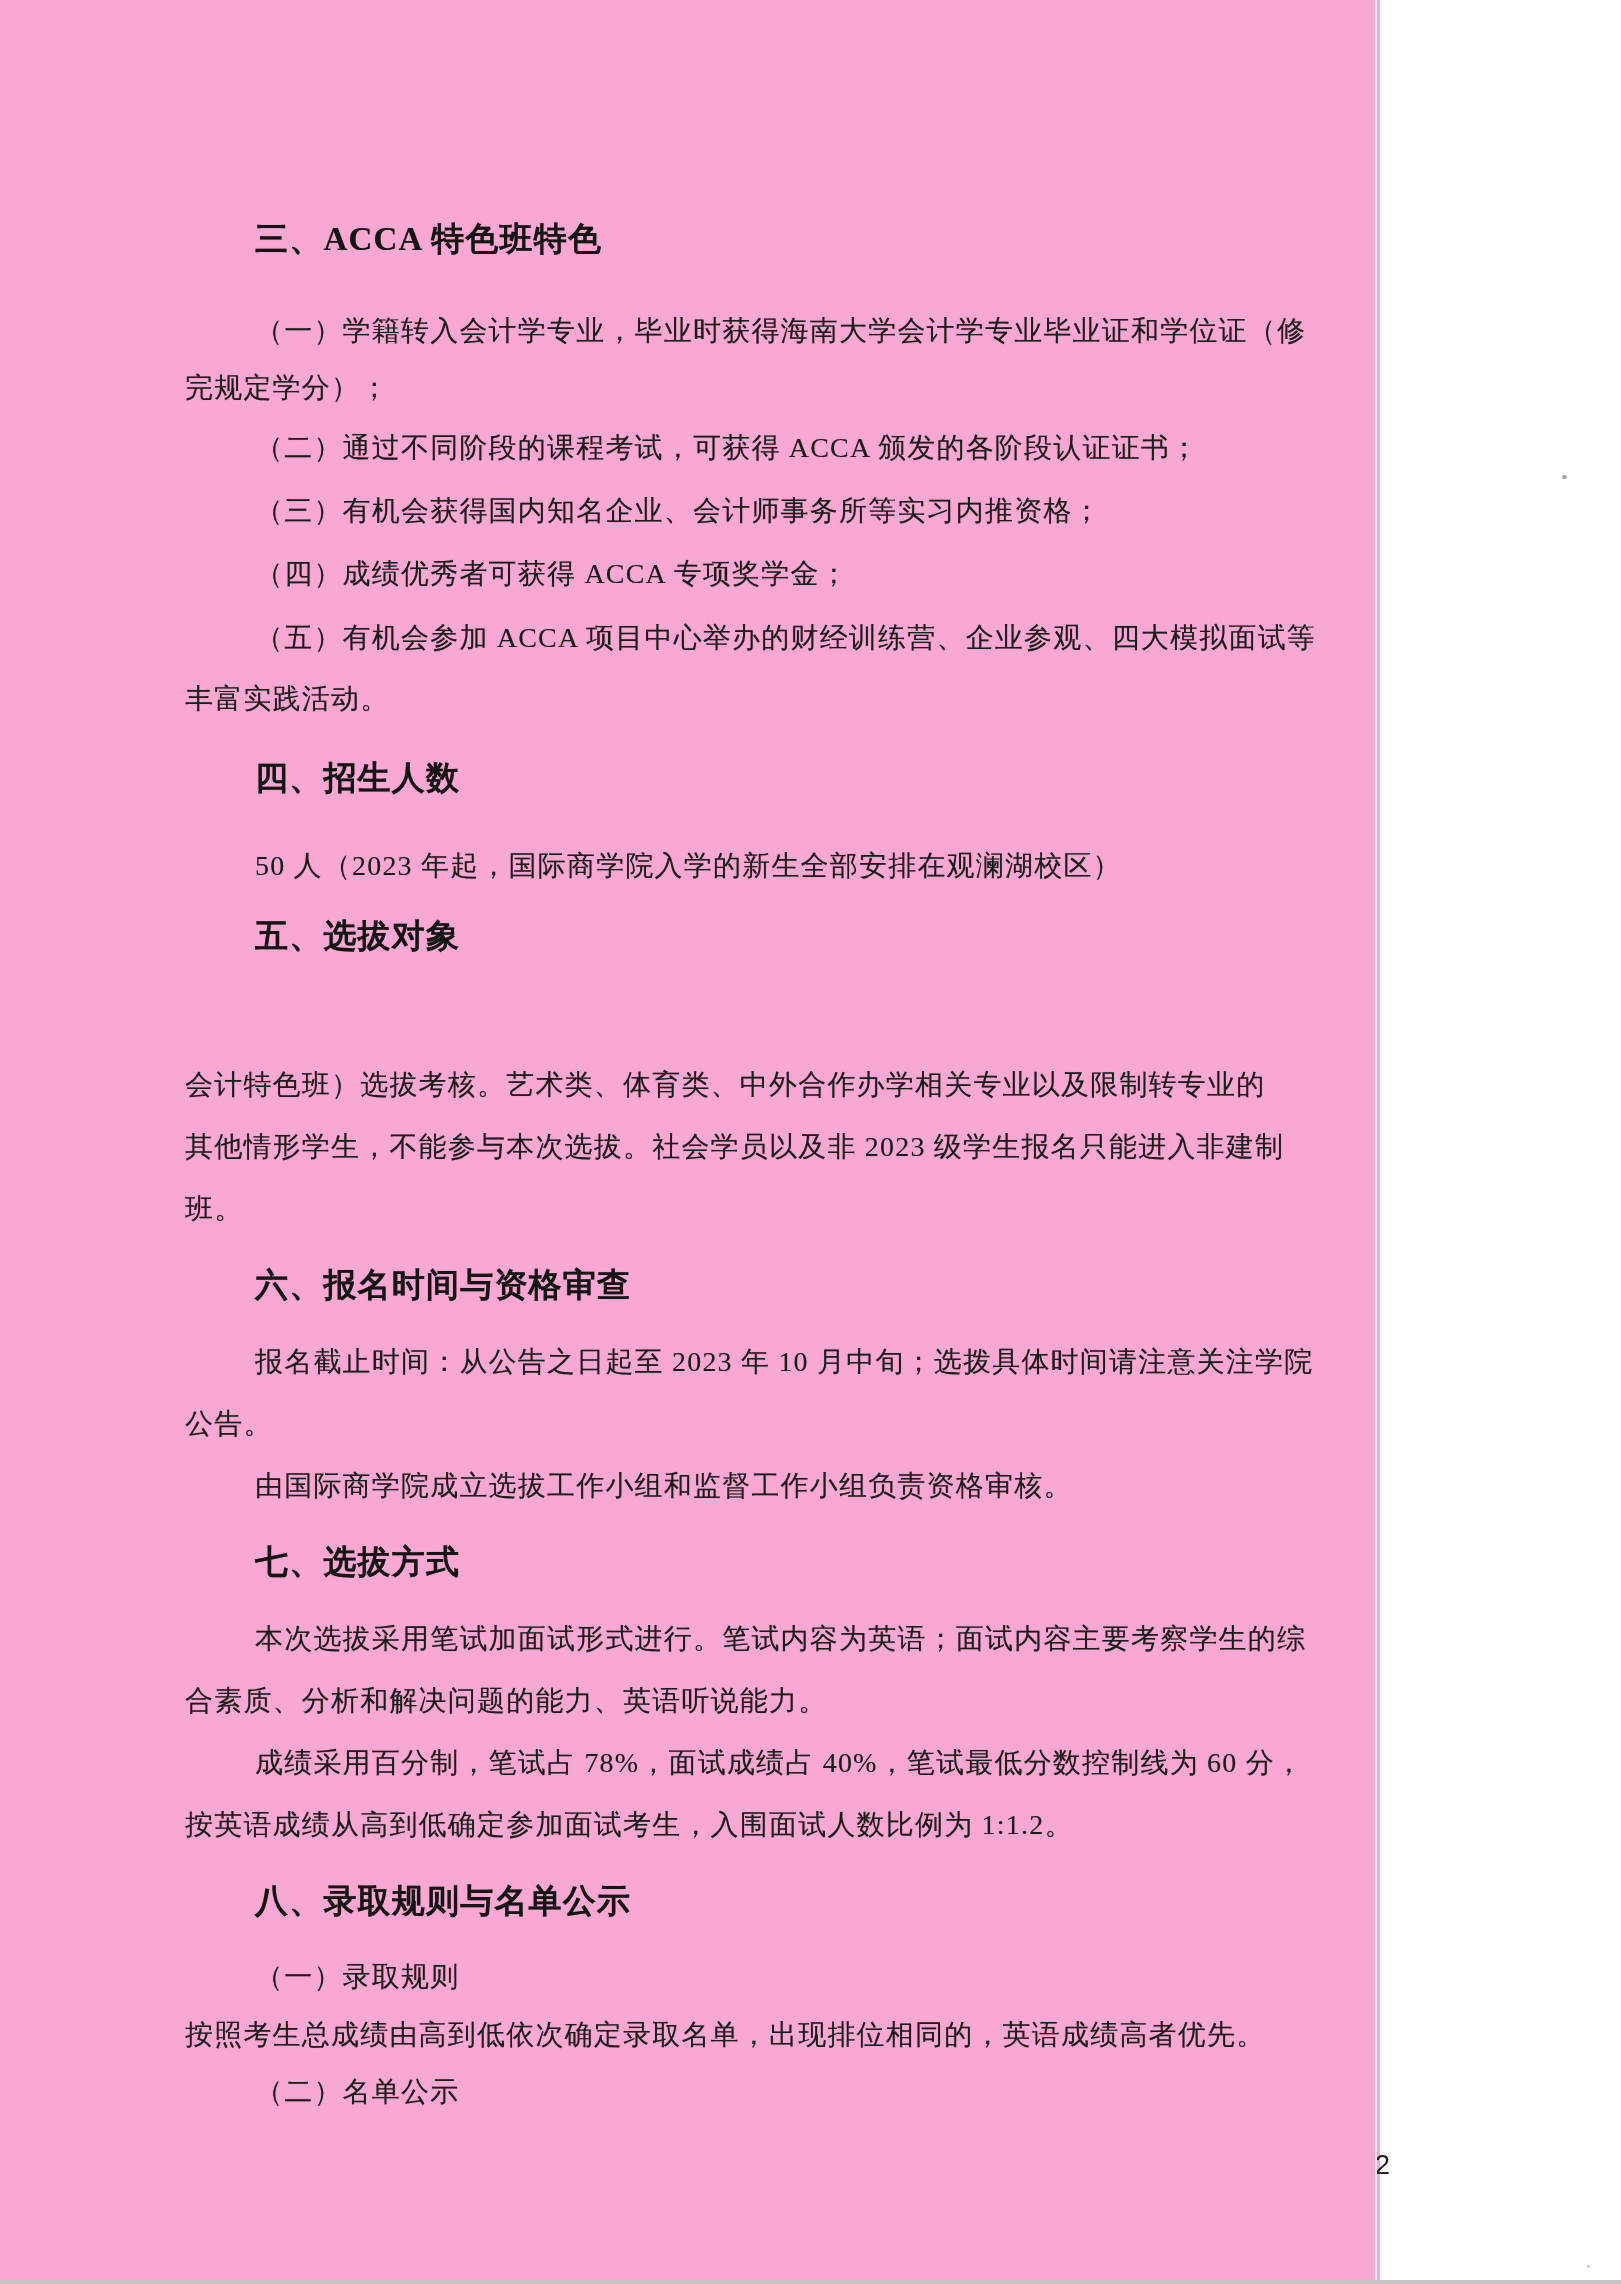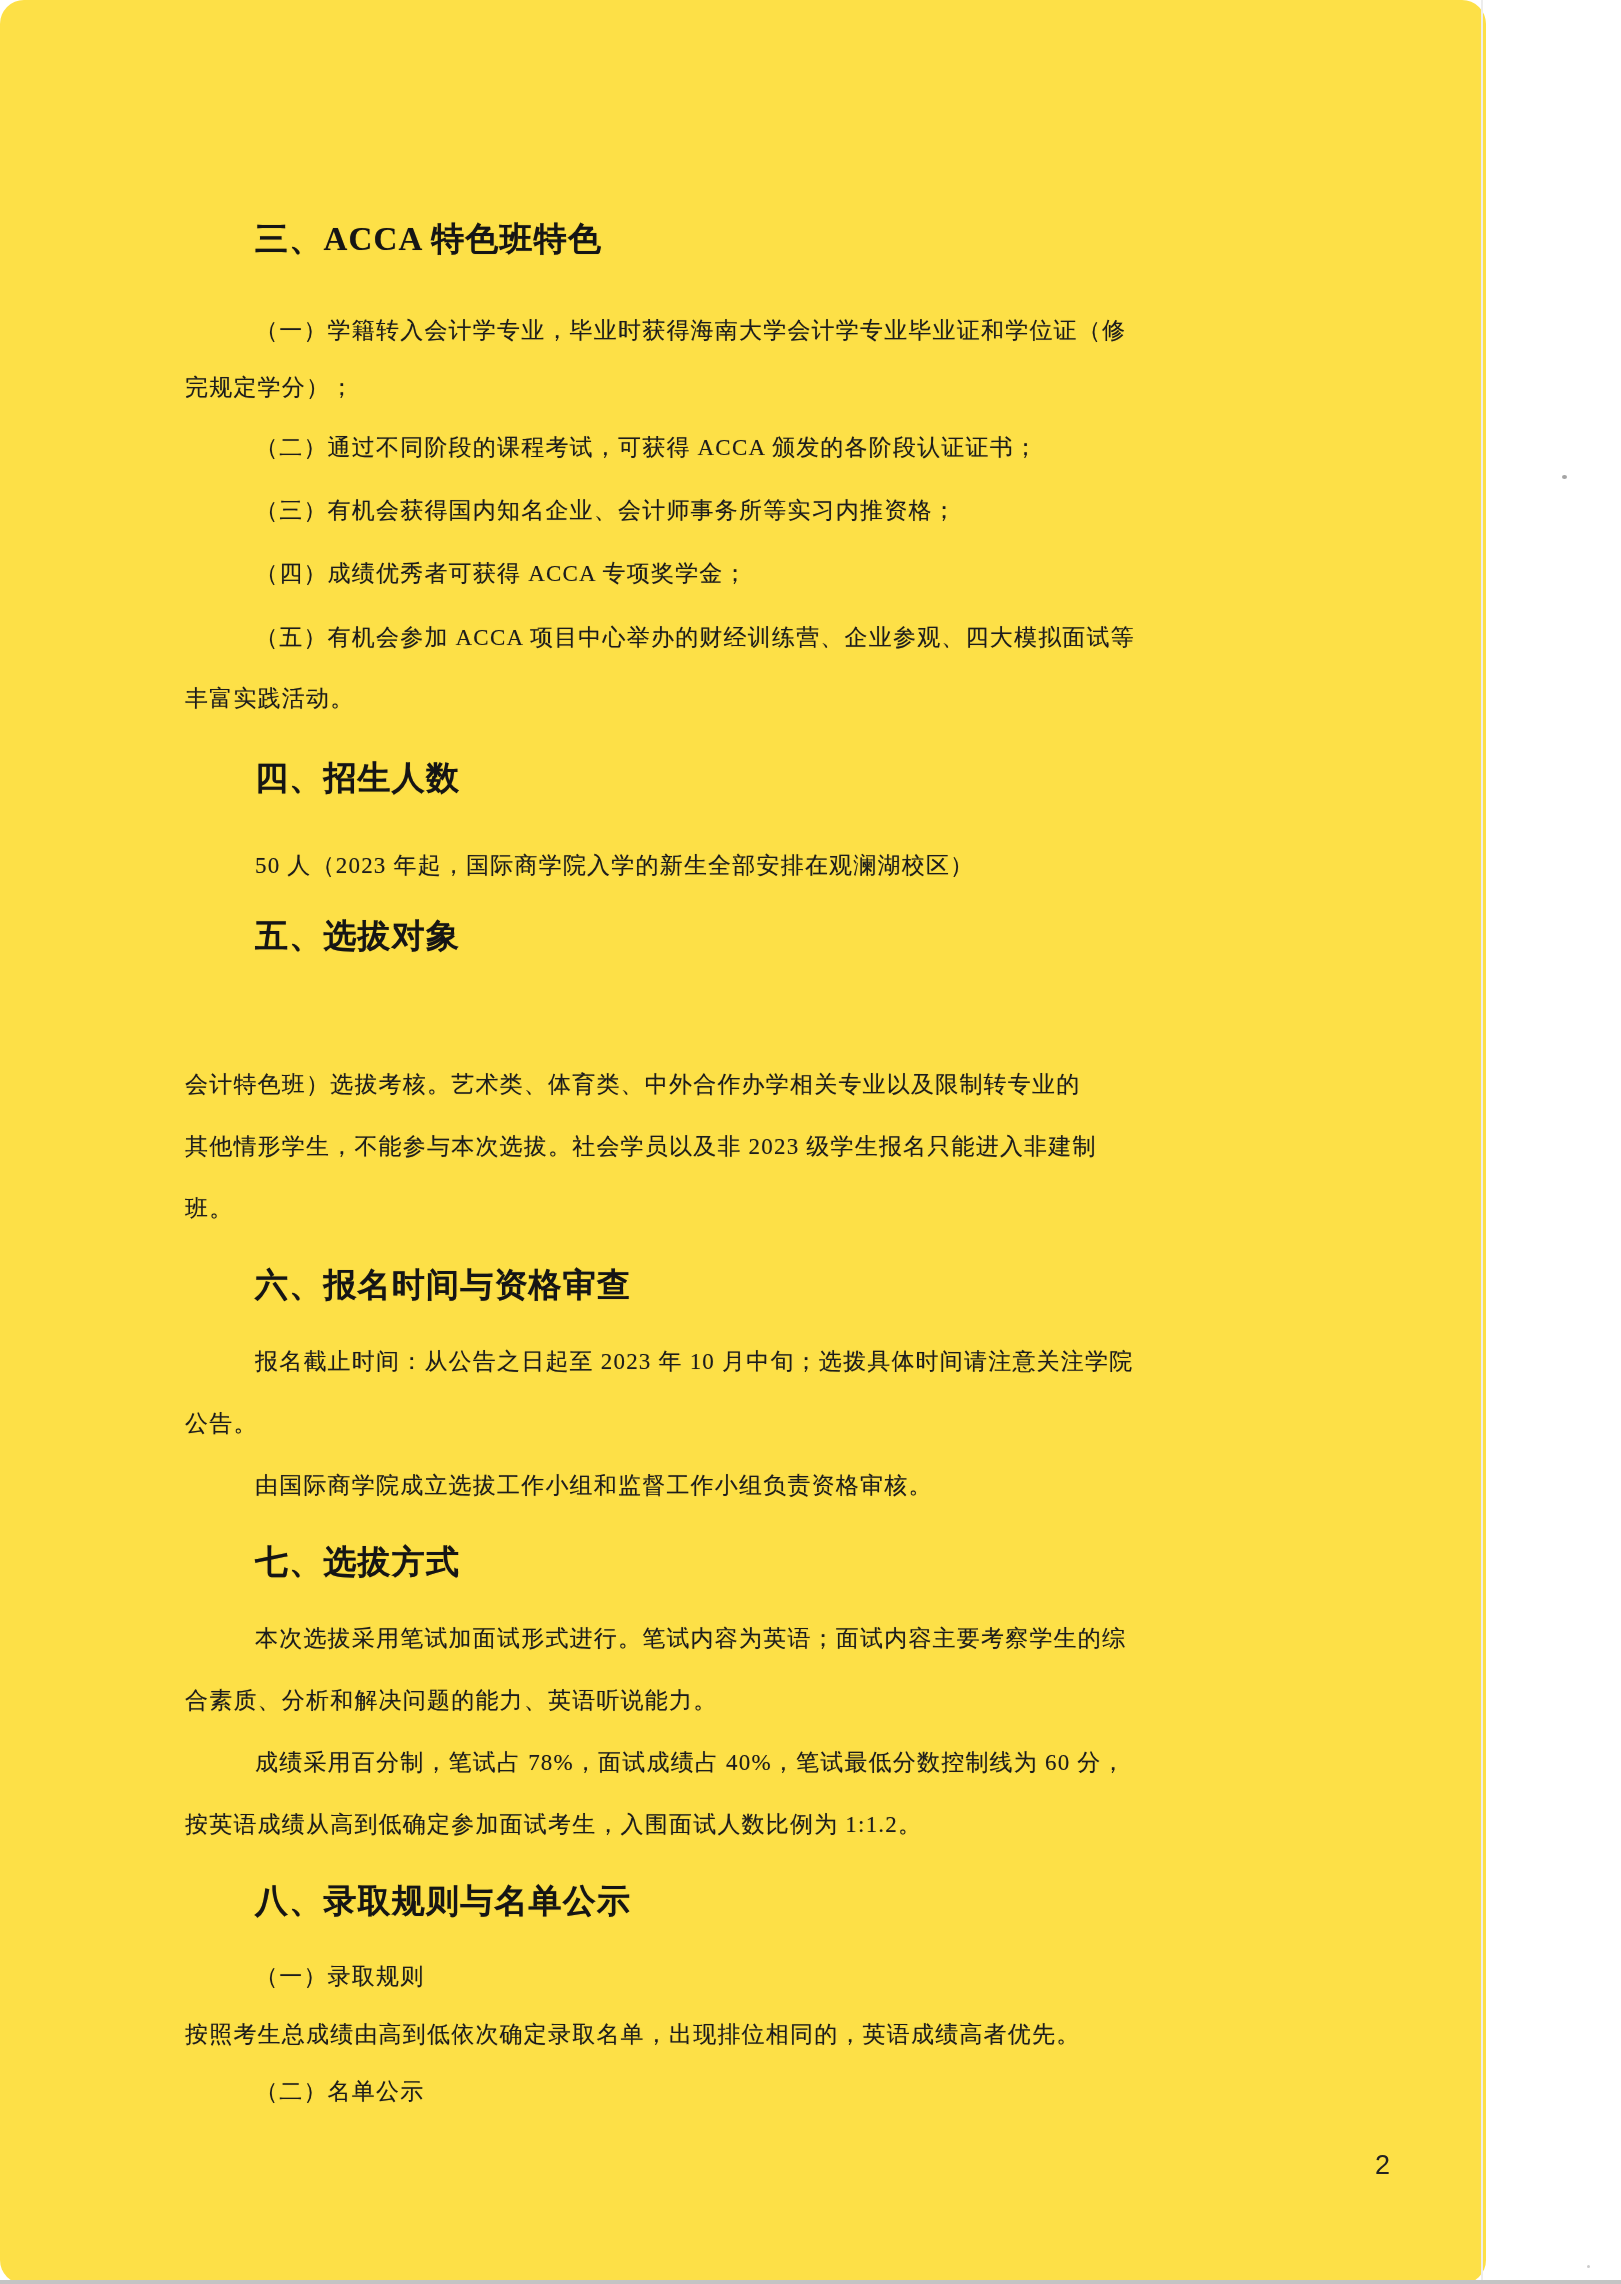--- a/index.html
+++ b/index.html
@@ -3,27 +3,26 @@
 <meta charset="utf-8">
 <style>
   html,body{margin:0;padding:0;}
   body{
     width:1622px;height:2284px;
     background:#ffffff;
     font-family:"Liberation Serif","DejaVu Serif",serif;
     overflow:hidden;
   }
   .page{
-    position:relative;width:1486px;height:2284px;
-    background:#fde047;
-    border-radius:24px;
+    position:relative;width:1380px;height:2284px;
+    background:#f9a8d4;
   }
   .t{
     position:absolute;
-    font-size:23px;line-height:38px;height:38px;
+    font-size:28px;line-height:38px;height:38px;
     letter-spacing:1.2px;
     color:#1c1c1c;
     white-space:pre;
     text-shadow:0 0 0.8px rgba(20,20,20,.38);
   }
   .h{
     position:absolute;
     font-size:33px;line-height:40px;height:40px;
     letter-spacing:1.2px;
     font-weight:700;

